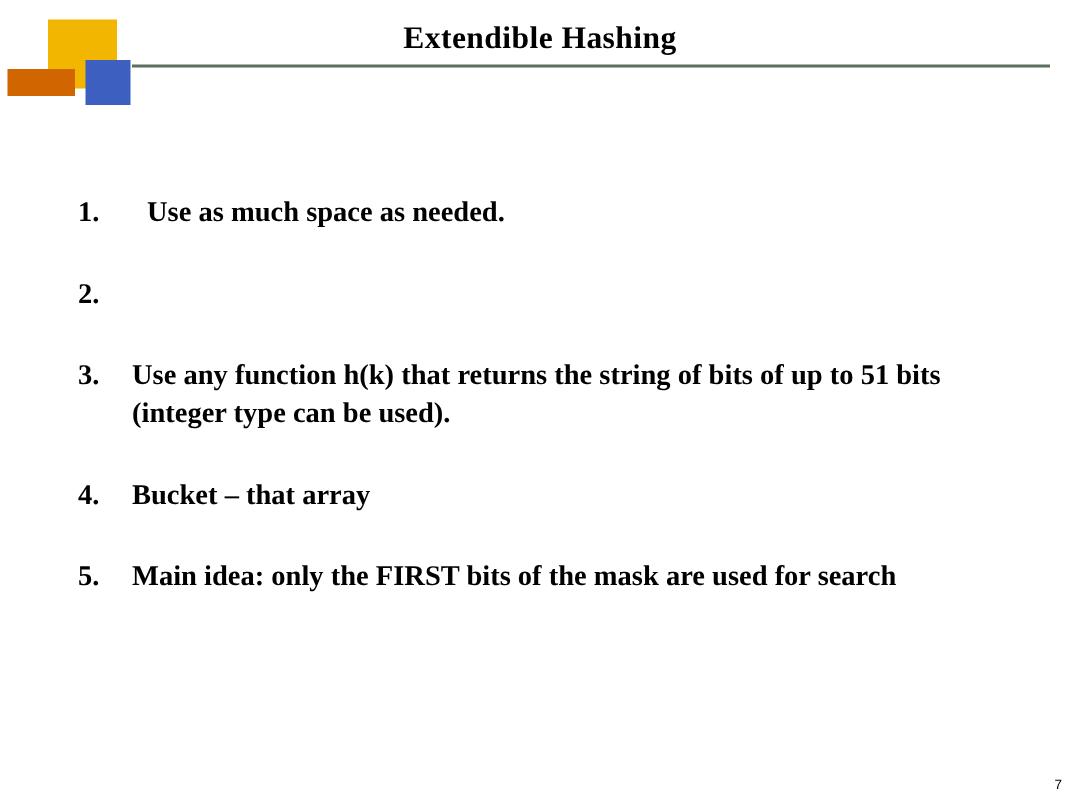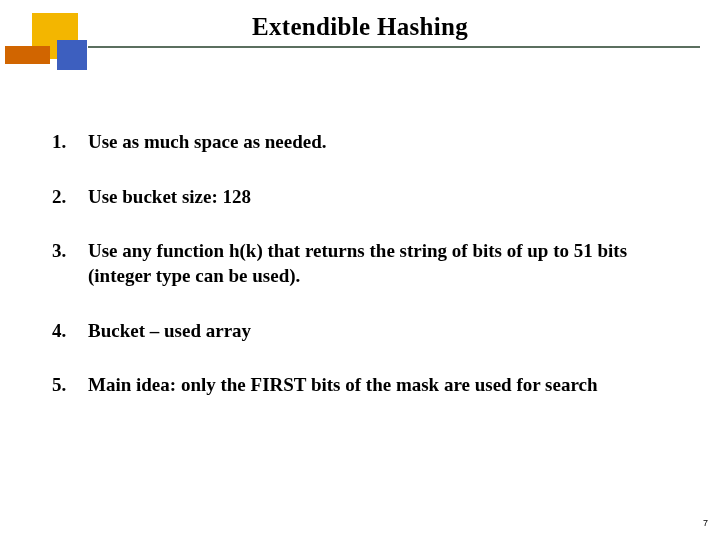--- a/index.html
+++ b/index.html
@@ -5,32 +5,32 @@
   * { margin: 0; padding: 0; box-sizing: border-box; }
   html, body { width: 720px; height: 540px; background: #fff; font-family: "Times New Roman", Times, serif; color: #000; overflow: hidden; position: relative; }
 
   
   .deco { position: absolute; }
   .deco-yellow { left: 32px; top: 13px; width: 46px; height: 46px; background: #f3b600; }
   .deco-blue { left: 57px; top: 40px; width: 30px; height: 30px; background: #3d5fbf; }
   .deco-orange { left: 5px; top: 46px; width: 45px; height: 18px; background: #d16500; }
 
   .title-wrap { position: absolute; left: 0; top: 13px; width: 720px; text-align: center; }
-  .title { font-weight: bold; font-size: 25px; letter-spacing: 0.3px; }
+  .title { font-weight: bold; font-size: 21px; letter-spacing: 0.3px; }
   .underline { margin: 5px auto 0 auto; height: 2px; background: #5b6f5f; width: 612px; margin-left: 88px; }
 
   .content { position: absolute; left: 52px; top: 130px; width: 620px; }
 
   ol.list { list-style: none; }
   ol.list > li { margin-bottom: 30px; font-size: 19px; line-height: 1.3; font-weight: bold; }
 
   .row { display: flex; align-items: baseline; }
   .num { min-width: 36px; font-weight: bold; }
   .txt { flex: 1; }
-  .indent { }
+  .indent { margin-left: 10px; }
   .indent2 { margin-left: 0; }
 
   .sub { display: block; }
 
   .page-number { position: absolute; right: 12px; bottom: 12px; font-size: 9px; font-family: Arial, sans-serif; color: #000; }
 </style>
 </head>
 <body>
 
 <div class="deco deco-yellow"></div>
@@ -49,36 +49,35 @@
       <div class="row">
         <span class="num">1.</span>
         <span class="txt indent">Use  as much space as needed.</span>
       </div>
     </li>
 
     <li>
       <div class="row">
         <span class="num">2.</span>
         <span class="txt indent">
-          <span class="sub indent2">Use bucket size: 128</span>
         </span>
       </div>
     </li>
 
     <li>
       <div class="row">
         <span class="num">3.</span>
         <span class="txt">Use any function h(k) that returns the string of bits of up to 51 bits (integer type can be used).</span>
       </div>
     </li>
 
     <li>
       <div class="row">
         <span class="num">4.</span>
-        <span class="txt">Bucket – used array</span>
+        <span class="txt">Bucket – that array</span>
       </div>
     </li>
 
     <li>
       <div class="row">
         <span class="num">5.</span>
         <span class="txt">Main idea: only the FIRST bits of the mask are used for search</span>
       </div>
     </li>
 

